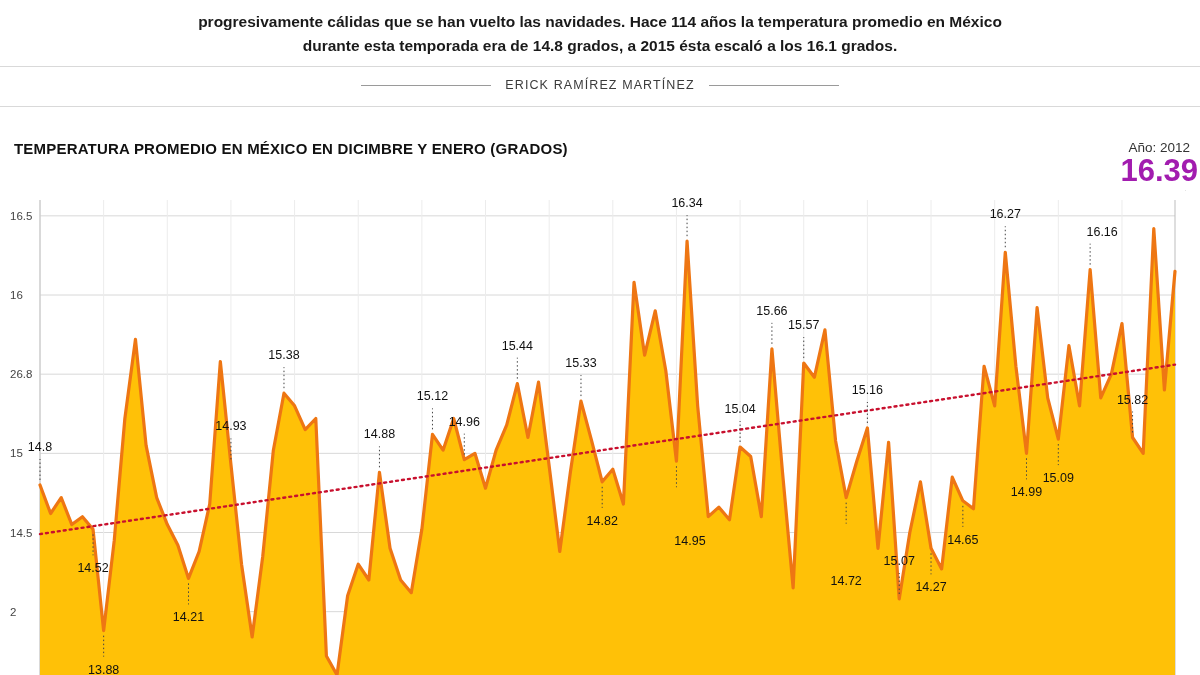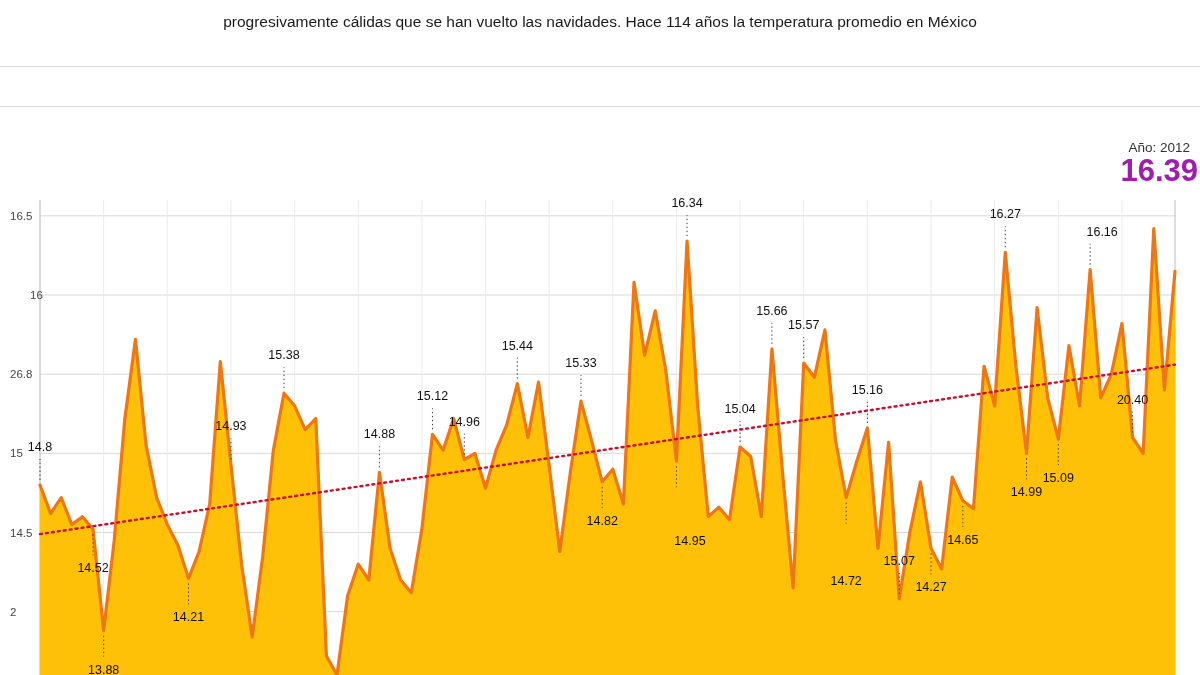--- a/index.html
+++ b/index.html
@@ -13,21 +13,21 @@
 
   
   .lede{
     width:1200px;
     text-align:center;
     font-size:15.5px;
     line-height:24px;
     color:#1a1a1a;
     padding-top:0px;
   }
-  .lede p{margin:0;}
+  .lede p{margin:0;font-weight:bold;}
   .lede .l1{
     white-space:nowrap;
     overflow:hidden;
     height:10px;
     line-height:10px;
   }
 
   .rule{
     position:absolute;
     left:0;top:66px;width:1200px;height:1px;background:#d9d9d9;
@@ -83,27 +83,34 @@
   }
 </style>
 </head>
 <body>
 
 <div class="page">
 
   <div class="lede">
     <p class="l1"></p>
     <p>progresivamente cálidas que se han vuelto las navidades. Hace 114 años la temperatura promedio en México</p>
+    <p>durante esta temporada era de 14.8 grados, a 2015 ésta escaló a los 16.1 grados.</p>
   </div>
 
   <div class="rule"></div>
 
+  <div class="byline-wrap">
+    <div class="byline-line"></div>
+    <div class="byline">ERICK RAMÍREZ MARTÍNEZ</div>
+    <div class="byline-line"></div>
+  </div>
 
   <div class="rule2"></div>
 
+  <div class="chart-title">TEMPERATURA PROMEDIO EN MÉXICO EN DICIMBRE Y ENERO (GRADOS)</div>
 
   <div class="callout">
     <div class="yr">Año: 2012</div>
     <div class="val">16.39</div>
   </div>
 
   <div class="plot">
     <svg id="chart-svg" width="1200" height="485" viewBox="0 0 1200 485">
         <line x1="40" x2="1175" y1="421.66666666666663" y2="421.66666666666663" stroke="#d8d8d8" stroke-width="1"></line>
         <line x1="40" x2="1175" y1="342.50000000000006" y2="342.50000000000006" stroke="#d8d8d8" stroke-width="1"></line>
@@ -161,21 +168,21 @@
         <line x1="1058.3177570093458" y1="254.08333333333346" x2="1058.3177570093458" y2="275.0833333333335" stroke="#444" stroke-width="1" stroke-dasharray="1.5 2.5"></line>
         <line x1="1090.1401869158879" y1="74.66666666666683" x2="1090.1401869158879" y2="53.66666666666683" stroke="#444" stroke-width="1" stroke-dasharray="1.5 2.5"></line>
         <line x1="1132.5700934579438" y1="242.5000000000001" x2="1132.5700934579438" y2="221.5000000000001" stroke="#444" stroke-width="1" stroke-dasharray="1.5 2.5"></line>
         <line x1="1185.6074766355139" y1="NaN" x2="1185.6074766355139" y2="NaN" stroke="#444" stroke-width="1" stroke-dasharray="1.5 2.5"></line>
       </svg>
     <div id="ylabels">
         <div class="ylab" style="top: 421.667px;">2</div>
         <div class="ylab" style="top: 342.5px;">14.5</div>
         <div class="ylab" style="top: 263.333px;">15</div>
         <div class="ylab" style="top: 184.167px;">26.8</div>
-        <div class="ylab" style="top: 105px; margin-left: 20px;">16</div>
+        <div class="ylab" style="top: 105px;">16</div>
         <div class="ylab" style="top: 25.8333px; text-align: center;">16.5</div>
       </div>
     <div id="ptlabels">
         <div class="pt-label" style="left: 40px; top: 250px;">14.8</div>
         <div class="pt-label" style="left: 103.645px; top: 472.667px;">13.88</div>
         <div class="pt-label" style="left: 93.0374px; top: 371.333px;">14.52</div>
         <div class="pt-label" style="left: 188.505px; top: 420.417px;">14.21</div>
         <div class="pt-label" style="left: 230.935px; top: 229.417px;">14.93</div>
         <div class="pt-label" style="left: 283.972px; top: 158.167px;">15.38</div>
         <div class="pt-label" style="left: 379.439px; top: 237.333px;">14.88</div>
@@ -191,17 +198,17 @@
         <div class="pt-label" style="left: 803.738px; top: 128.083px;">15.57</div>
         <div class="pt-label" style="left: 846.168px; top: 339.667px; margin-top: 44px;">14.72</div>
         <div class="pt-label" style="left: 867.383px; top: 193px;">15.16</div>
         <div class="pt-label" style="left: 899.206px; top: 364px;">15.07</div>
         <div class="pt-label" style="left: 931.028px; top: 390.333px;">14.27</div>
         <div class="pt-label" style="left: 962.85px; top: 342.833px;">14.65</div>
         <div class="pt-label" style="left: 1005.28px; top: 17.25px;">16.27</div>
         <div class="pt-label" style="left: 1026.5px; top: 295.333px;">14.99</div>
         <div class="pt-label" style="left: 1058.32px; top: 281.083px;">15.09</div>
         <div class="pt-label" style="left: 1090.14px; top: 34.6667px; margin-left: 12px;">16.16</div>
-        <div class="pt-label" style="left: 1132.57px; top: 202.5px;">20.40</div>
+        <div class="pt-label" style="left: 1132.57px; top: 202.5px;">15.82</div>
       </div>
   </div>
 
 </div>
 
 </body></html>

